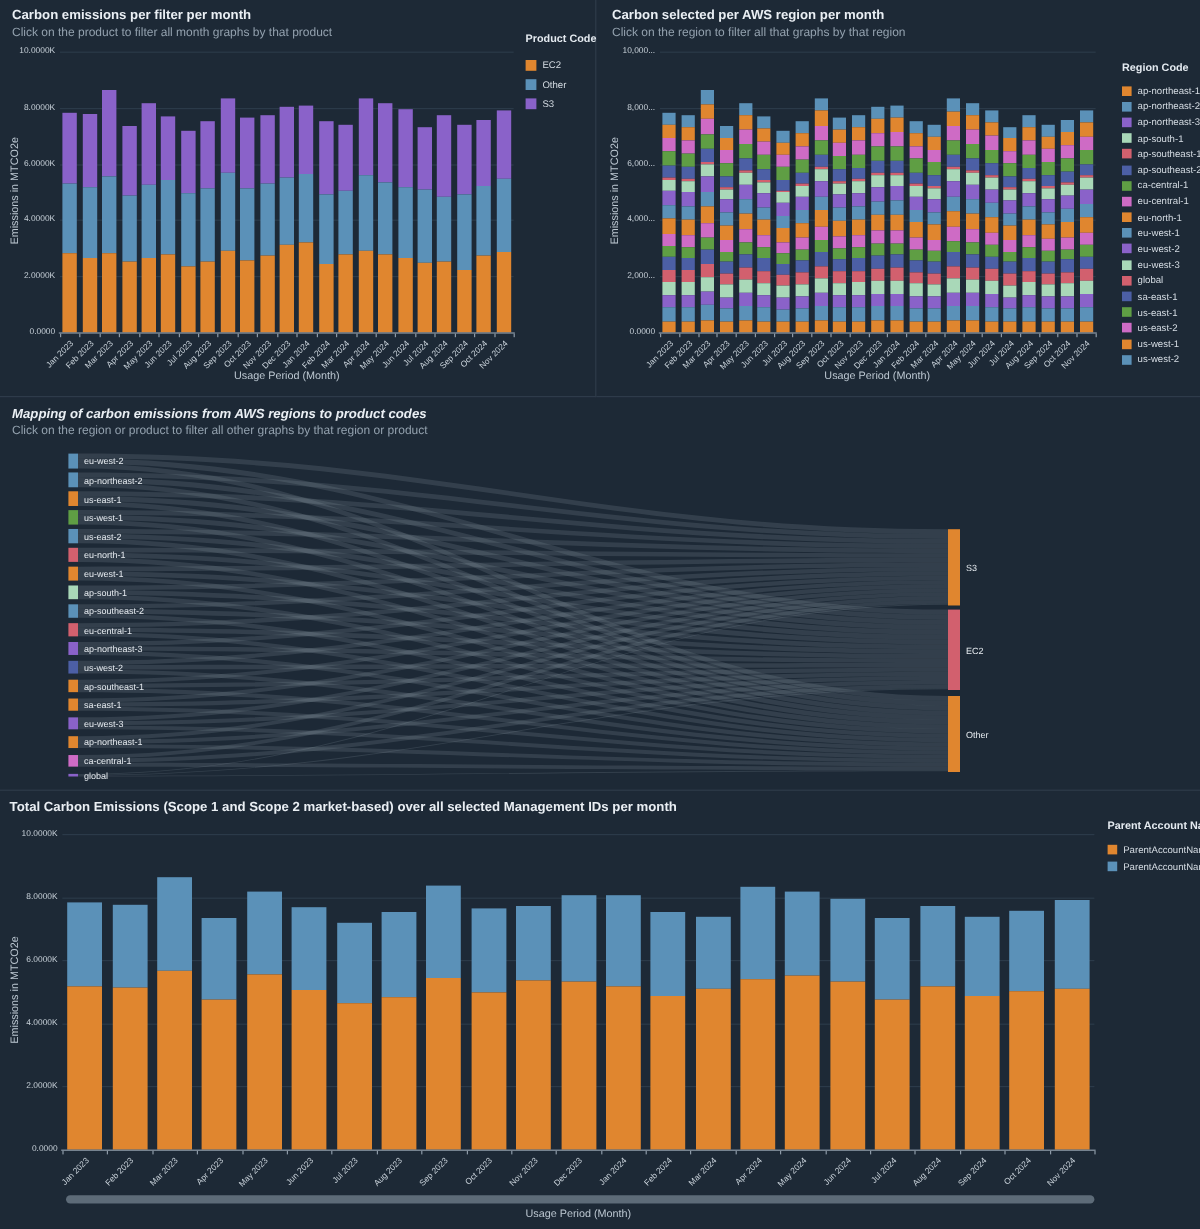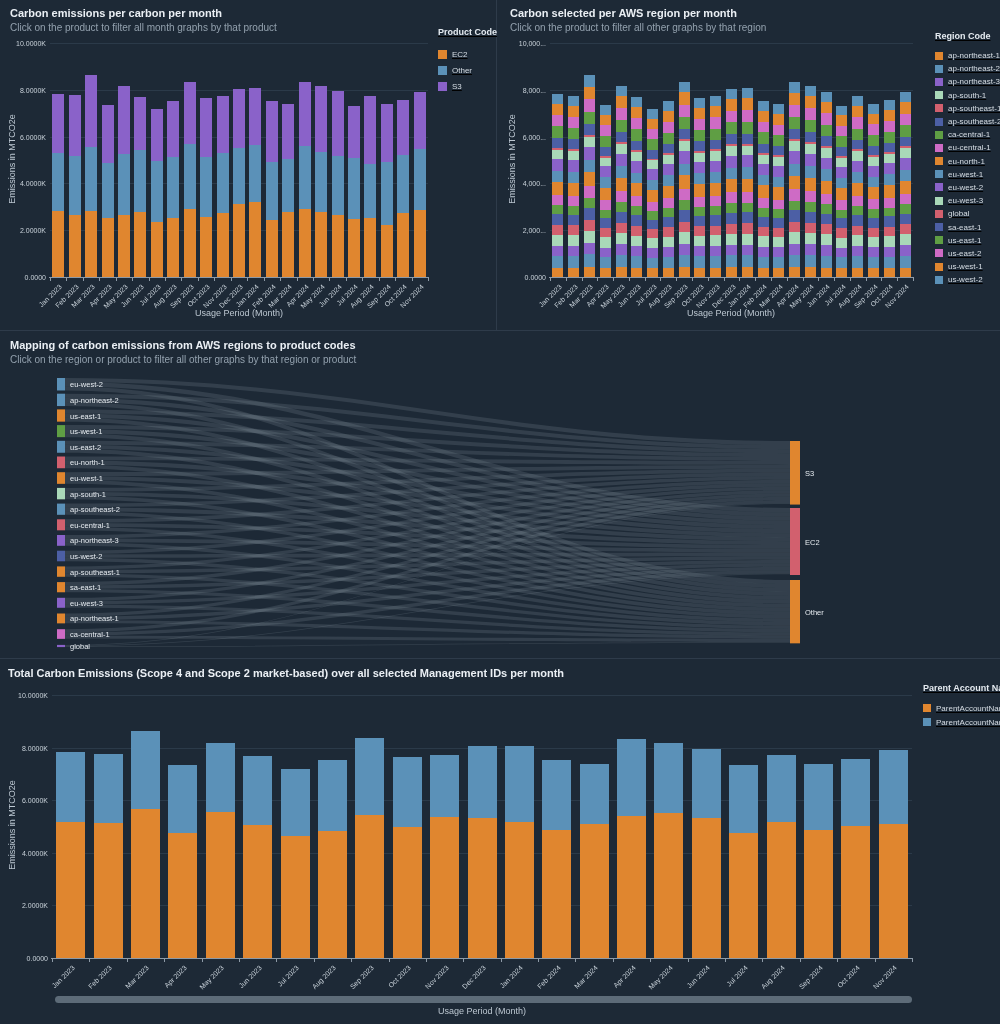--- a/index.html
+++ b/index.html
@@ -17,50 +17,50 @@
   .y-axis-title{position:absolute;width:200px;text-align:center;font-size:9px;color:#bcc7d1;transform:rotate(-90deg);white-space:nowrap;}
   .x-axis-title{position:absolute;width:200px;text-align:center;font-size:9px;color:#bcc7d1;white-space:nowrap;}
   .gridline{position:absolute;height:1px;background:#2b3a49;}
   .axisline{position:absolute;height:1px;background:#8d9aa7;}
   .axtick{position:absolute;width:1px;height:3px;background:#8d9aa7;}
   .ytick{position:absolute;width:46px;text-align:right;font-size:7px;color:#c9d2da;transform:translateY(-50%);}
   .xtick{position:absolute;width:50px;text-align:right;font-size:7px;color:#c9d2da;white-space:nowrap;
          transform:rotate(-45deg);transform-origin:100% 0;}
   .bar{position:absolute;display:flex;flex-direction:column-reverse;cursor:pointer;}
   .seg{width:100%;}
-  .legend{position:absolute;text-decoration:underline;}
+  .legend{position:absolute;}
   .legend-title{font-size:9px;font-weight:bold;color:#e4eaf0;white-space:nowrap;}
   .legend-item{display:flex;align-items:center;gap:5px;font-size:8px;color:#d6dde4;cursor:pointer;white-space:nowrap;}
   .swatch{flex:0 0 auto;}
   .sk-label{position:absolute;font-size:7.5px;color:#e6ebf0;white-space:nowrap;}
   .scrollbar{position:absolute;left:55px;top:996px;width:857px;height:7px;border-radius:3.5px;background:#5d6b78;cursor:pointer;}
   svg{position:absolute;left:0;top:0;}
 </style>
 </head>
 <body>
 
 <div class="panel" id="panel-products"></div>
 <div class="panel" id="panel-regions"></div>
 <div class="panel" id="panel-sankey"></div>
 <div class="panel" id="panel-accounts"></div>
 
-<div class="chart-title" style="left:10px;top:7px;">Carbon emissions per carbon per month</div>
+<div class="chart-title" style="left:10px;top:7px;">Carbon emissions per filter per month</div>
 <div class="chart-subtitle" style="left:10px;top:22px;">Click on the product to filter all month graphs by that product</div>
 <div class="y-axis-title" style="left:-88px;top:154px;">Emissions in MTCO2e</div>
 <div class="x-axis-title" style="left:139px;top:308px;">Usage Period (Month)</div>
 
 <div class="chart-title" style="left:510px;top:7px;">Carbon selected per AWS region per month</div>
-<div class="chart-subtitle" style="left:510px;top:22px;">Click on the product to filter all other graphs by that region</div>
+<div class="chart-subtitle" style="left:510px;top:22px;">Click on the region to filter all that graphs by that region</div>
 <div class="y-axis-title" style="left:412px;top:154px;">Emissions in MTCO2e</div>
 <div class="x-axis-title" style="left:631px;top:308px;">Usage Period (Month)</div>
 
-<div class="chart-title" style="left:10px;top:339px;">Mapping of carbon emissions from AWS regions to product codes</div>
+<div class="chart-title" style="left:10px;top:339px;font-style:italic;">Mapping of carbon emissions from AWS regions to product codes</div>
 <div class="chart-subtitle" style="left:10px;top:354px;">Click on the region or product to filter all other graphs by that region or product</div>
 
-<div class="chart-title" style="left:8px;top:667px;">Total Carbon Emissions (Scope 4 and Scope 2 market-based) over all selected Management IDs per month</div>
+<div class="chart-title" style="left:8px;top:667px;">Total Carbon Emissions (Scope 1 and Scope 2 market-based) over all selected Management IDs per month</div>
 <div class="y-axis-title" style="left:-88px;top:820px;">Emissions in MTCO2e</div>
 <div class="x-axis-title" style="left:382px;top:1006px;">Usage Period (Month)</div>
 
 <div class="legend" style="left:438px;top:27px;">
   <div class="legend-title" style="margin-bottom:9px;">Product Code</div>
   <div id="legend-items-0">
       <div class="legend-item" style="height: 16px;">
         <span class="swatch" style="width: 9px; height: 9px; background: rgb(224, 134, 47);"></span>
         <span>EC2</span>
       </div>
@@ -68,21 +68,21 @@
         <span class="swatch" style="width: 9px; height: 9px; background: rgb(91, 145, 184);"></span>
         <span>Other</span>
       </div>
       <div class="legend-item" style="height: 16px;">
         <span class="swatch" style="width: 9px; height: 9px; background: rgb(138, 98, 201);"></span>
         <span>S3</span>
       </div>
     </div>
 </div>
 <div class="legend" style="left:935px;top:31px;">
-  <div class="legend-title" style="margin-bottom:8px;">Region Code</div>
+  <div class="legend-title" style="margin-bottom:8px;margin-top:20px;">Region Code</div>
   <div id="legend-items-1">
       <div class="legend-item" style="height: 13.2px;">
         <span class="swatch" style="width: 8px; height: 8px; background: rgb(224, 134, 47);"></span>
         <span>ap-northeast-1</span>
       </div>
       <div class="legend-item" style="height: 13.2px;">
         <span class="swatch" style="width: 8px; height: 8px; background: rgb(91, 145, 184);"></span>
         <span>ap-northeast-2</span>
       </div>
       <div class="legend-item" style="height: 13.2px;">

